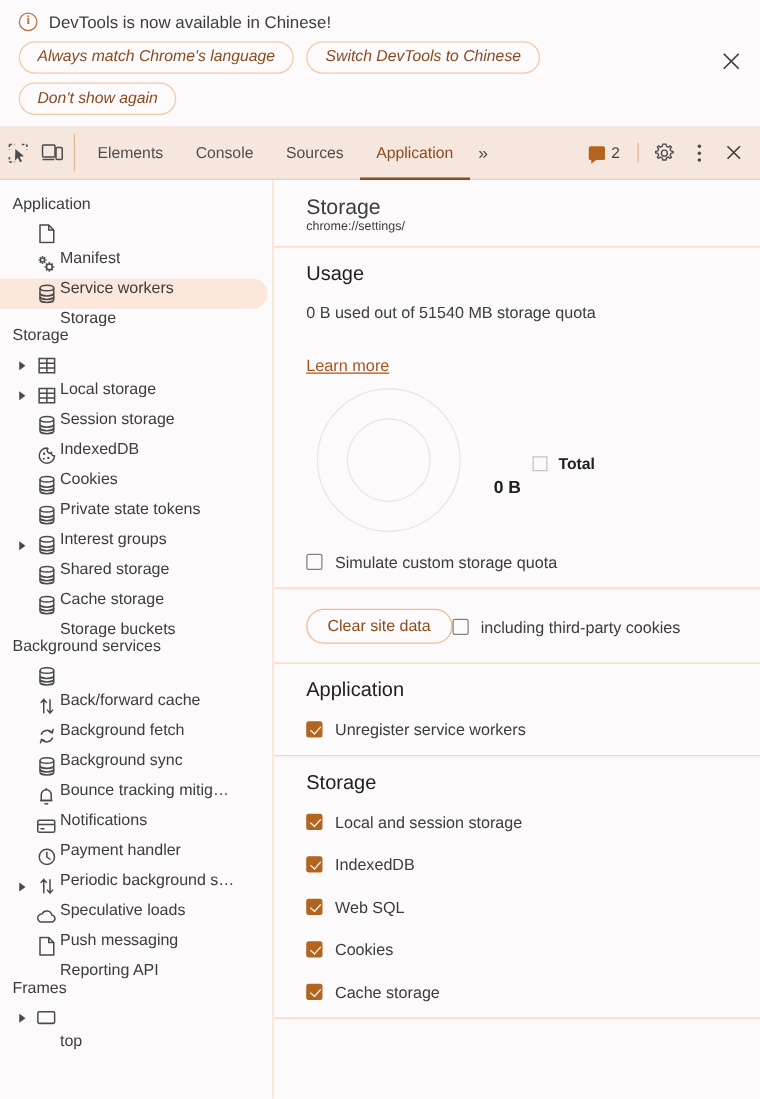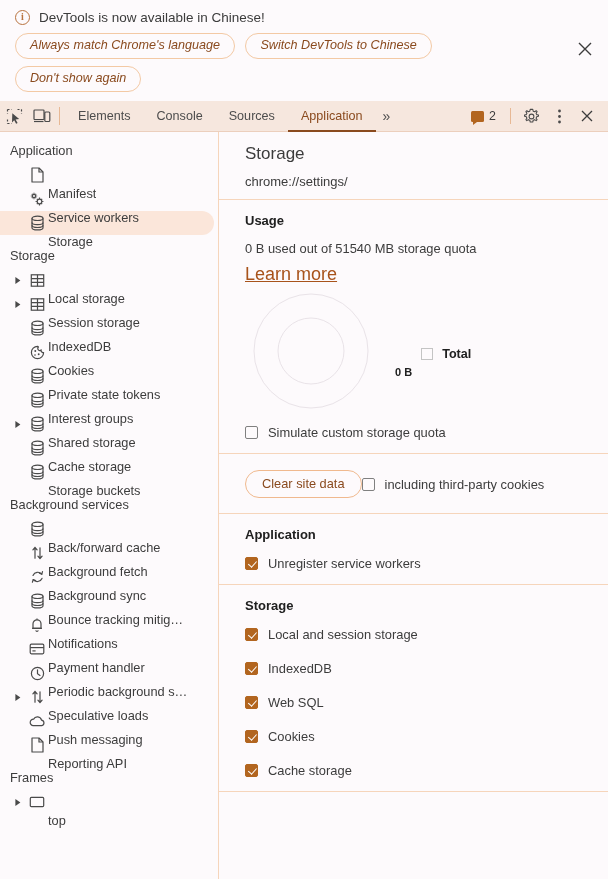--- a/index.html
+++ b/index.html
@@ -48,21 +48,21 @@
   #banner-close {
     position: absolute; right: 12px; top: 38px;
     width: 22px; height: 22px; cursor: pointer;
     color: #3c3c3c;
   }
   #banner-close svg { display: block; }
 
   
   #tabstrip {
     display: flex; align-items: stretch;
-    height: 31px;
+    height: 43px;
     background: #f6e7de;
     border-bottom: 1px solid #eccfbd;
     position: relative;
   }
   .tb-icon {
     display: flex; align-items: center; justify-content: center;
     width: 28px; cursor: pointer; color: #4a4a4a;
   }
   .tb-sep {
     width: 1px; background: #e7b894; margin: 6px 5px 6px 3px;
@@ -141,35 +141,35 @@
   }
   .ti-label { white-space: nowrap; overflow: hidden; text-overflow: ellipsis; margin-top: 36px; }
 
   
   #content {
     flex: 1; background: #fdfafc; overflow: hidden;
     position: relative;
   }
   .content-header { padding: 12px 0 10px 26px; }
   .ch-title { font-size: 17px; color: #3c3c3c; font-weight: normal; }
-  .ch-sub { font-size: 13px; color: #3c3c3c; margin-top: 10px; }
+  .ch-sub { font-size: 10px; color: #3c3c3c; }
   .hr { height: 1px; background: #f6d5bb; }
 
   .section { padding: 13px 0 13px 26px; }
-  .sec-h { font-size: 13px; font-weight: bold; color: #202020; }
+  .sec-h { font-size: 16px; font-weight: normal; color: #202020; }
   .usage-line { font-size: 12.9px; color: #3c3c3c; margin-top: 13px; }
   .learn-more {
-    display: inline-block; font-size: 18px; color: #a8531b;
-    text-decoration: underline; margin-top: 8px; cursor: pointer;
+    display: inline-block; font-size: 13px; color: #a8531b;
+    text-decoration: underline; margin-top: 28px; cursor: pointer;
   }
 
   .usage-body { display: flex; margin-top: 6px; }
   .donut { width: 120px; height: 120px; margin-left: 6px; }
   .legend { margin-left: 24px; margin-top: 6px; display: flex; align-items: center; gap: 9px; }
-  .legend-val { font-size: 11px; font-weight: bold; color: #202020; margin-top: 36px; }
+  .legend-val { font-size: 14px; font-weight: bold; color: #202020; margin-top: 36px; }
   .legend-swatch {
     width: 12px; height: 12px; border: 1px solid #c4c4c4; background: #fdfafc;
   }
   .legend-label { font-size: 12.6px; font-weight: bold; color: #202020; }
 
   .cb-row {
     display: flex; align-items: center; gap: 10px;
     font-size: 12.9px; color: #3c3c3c; cursor: pointer;
   }
   .cb {

